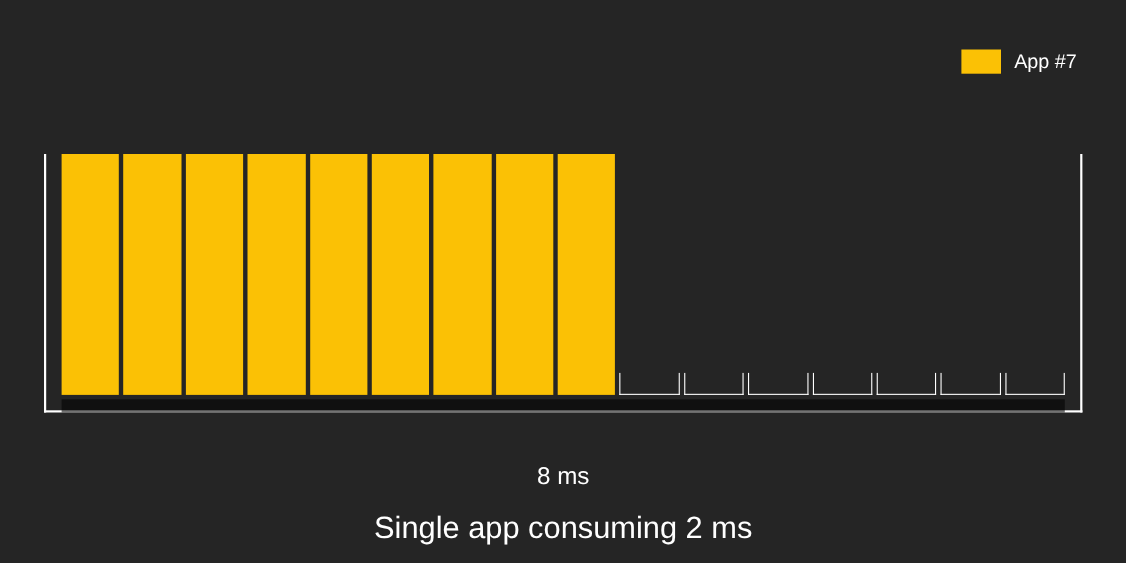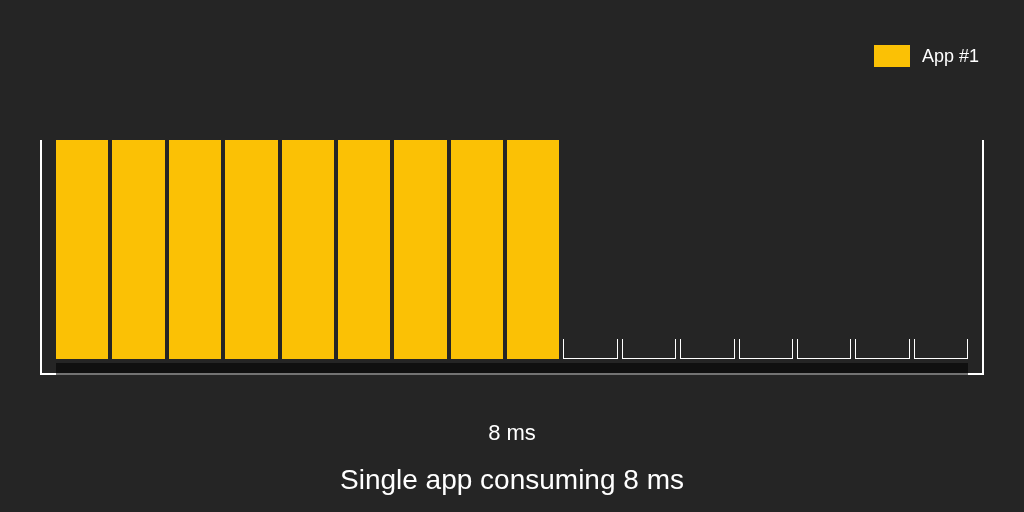--- a/index.html
+++ b/index.html
@@ -88,21 +88,21 @@
     font-size: 28px;
     color: #ffffff;
     font-weight: 400;
   }
 </style>
 </head>
 <body>
 
 <div class="legend">
   <div class="legend-swatch" style="background:#fbc105"></div>
-  <div class="legend-label">App #1</div>
+  <div class="legend-label">App #7</div>
 </div>
 
 <div class="chart-wrap">
   <div class="bracket">
     <div class="bars" id="bars">
         <div class="slot filled" style="background: rgb(251, 193, 5);"></div>
         <div class="slot filled" style="background: rgb(251, 193, 5);"></div>
         <div class="slot filled" style="background: rgb(251, 193, 5);"></div>
         <div class="slot filled" style="background: rgb(251, 193, 5);"></div>
         <div class="slot filled" style="background: rgb(251, 193, 5);"></div>
@@ -115,15 +115,15 @@
         <div class="slot"></div>
         <div class="slot"></div>
         <div class="slot"></div>
         <div class="slot"></div>
         <div class="slot"></div>
       </div>
     <div class="shadow-bar"></div>
   </div>
   <div class="captions">
     <div class="time-label">8 ms</div>
-    <div class="subtitle">Single app consuming 8 ms</div>
+    <div class="subtitle">Single app consuming 2 ms</div>
   </div>
 </div>
 
 </body></html>

